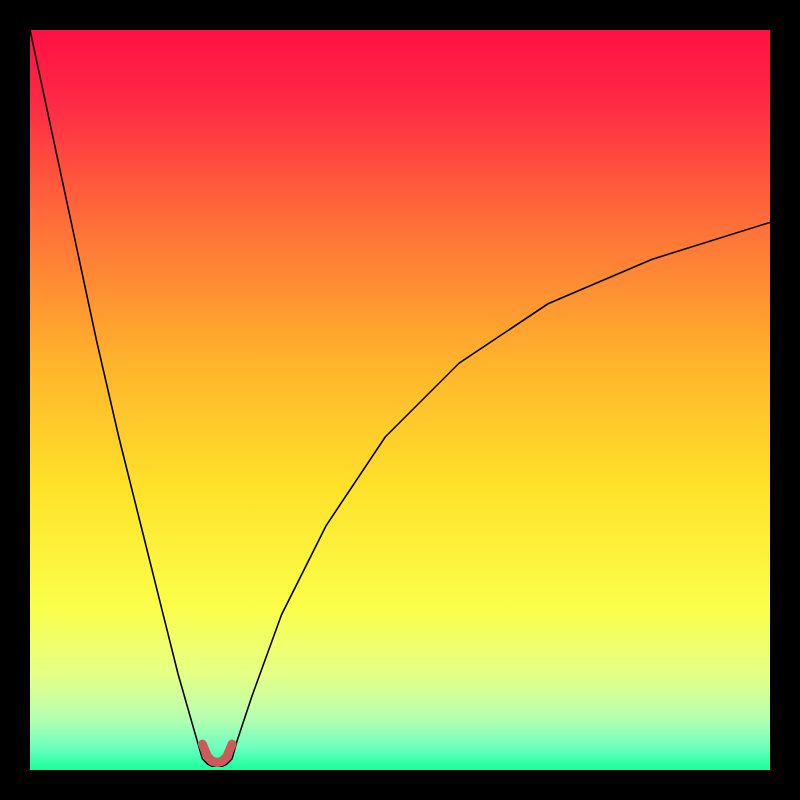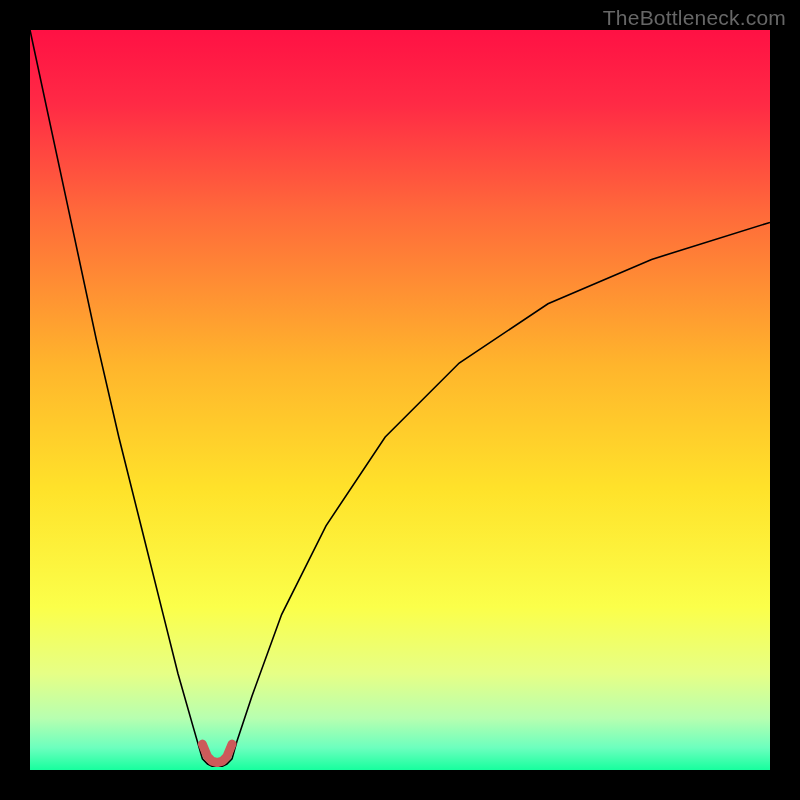--- a/index.html
+++ b/index.html
@@ -31,21 +31,20 @@
     font-size: 21px;
     font-weight: 400;
     letter-spacing: 0.2px;
   }
   svg { display: block; }
 </style>
 </head>
 <body>
 
 <div class="frame">
-  <div class="watermark">TheBottleneck.com</div>
   <div class="plot">
     <svg id="chart-svg" width="740" height="740" viewBox="0 0 740 740" preserveAspectRatio="none">
         <defs>
           <linearGradient id="bg-grad" x1="0" y1="0" x2="0" y2="1">
             <stop offset="0%" stop-color="#ff1144"></stop>
             <stop offset="10%" stop-color="#ff2a45"></stop>
             <stop offset="25%" stop-color="#ff6b3a"></stop>
             <stop offset="45%" stop-color="#ffb42c"></stop>
             <stop offset="62%" stop-color="#ffe22a"></stop>
             <stop offset="78%" stop-color="#fbff4a"></stop>

